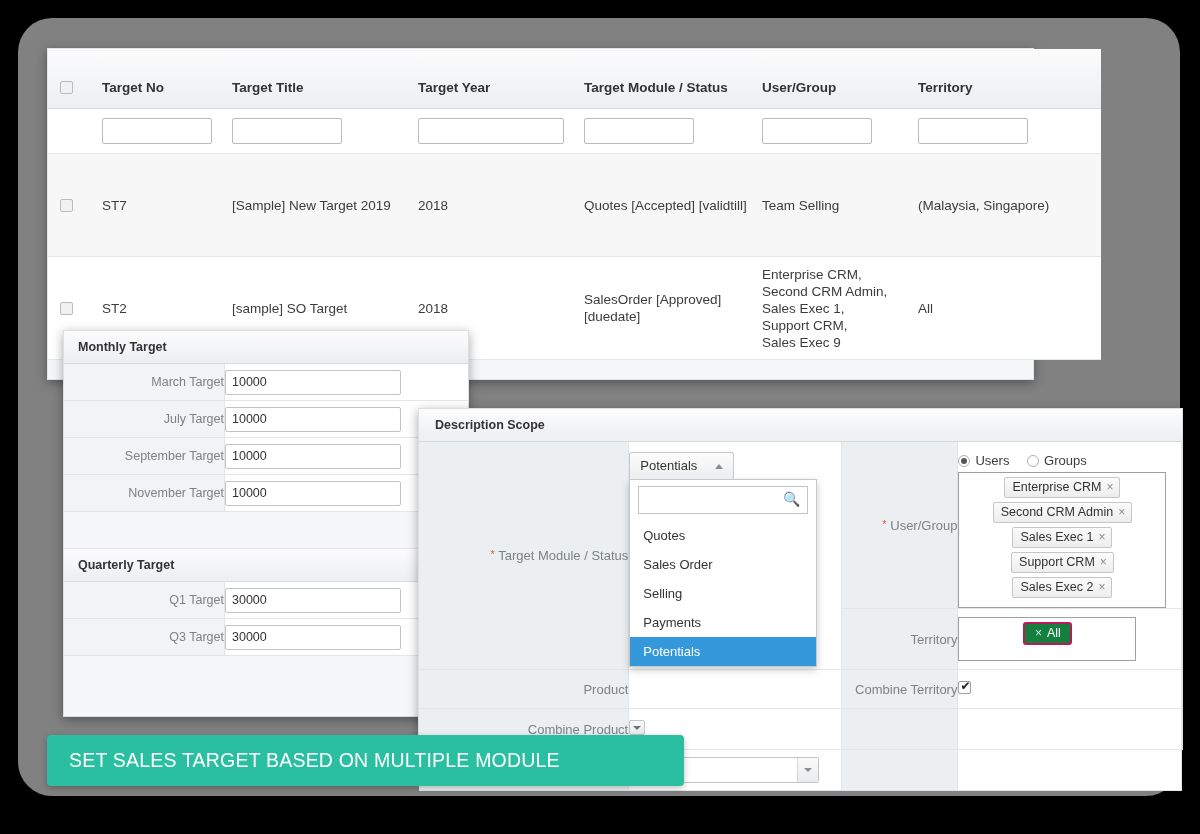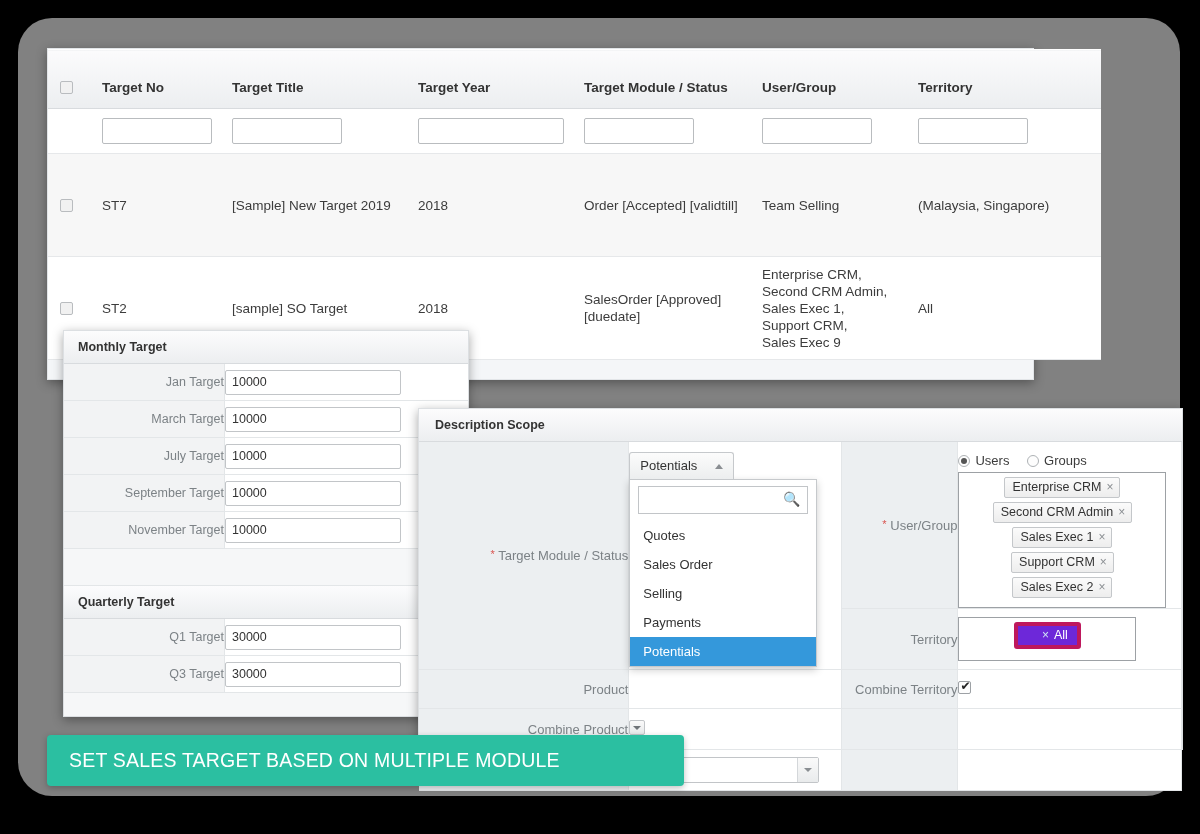--- a/index.html
+++ b/index.html
@@ -364,26 +364,26 @@
     border: 1px solid #c4c7ca;
     border-radius: 2px;
     font-size: 12.5px;
     color: #333;
     padding: 2px 6px 3px 7px;
     margin-bottom: 4px;
   }
   .token .x { color: #8b8f93; margin-left: 5px; font-size: 12px; }
   .token-blue {
     display: inline-block;
-    background: #6d28d9;
-    border: 4px solid #be185d;
+    background: #15803d;
+    border: 2px solid #be185d;
     border-radius: 3px;
     color: #ffffff;
     font-size: 12.5px;
-    padding: 2px 9px 3px 24px;
+    padding: 2px 9px 3px 10px;
   }
   .token-blue .x { color: #cfe6f6; margin-right: 5px; font-size: 12px; }
 
   .chk {
     display: inline-block;
     width: 13px; height: 13px;
     border: 1px solid #9da1a5;
     border-radius: 2px;
     background: #fdfdfd;
     position: relative;
@@ -460,21 +460,21 @@
         </td>
       </tr>
 
       <tr class="data-row alt">
         <td class="col-cb">
           <span class="cb"></span>
         </td>
         <td class="col-no">ST7</td>
         <td class="col-title">[Sample] New Target 2019</td>
         <td class="col-year">2018</td>
-        <td class="col-mod" style="white-space:pre-line">Order [Accepted] [validtill]</td>
+        <td class="col-mod" style="white-space:pre-line">Quotes [Accepted] [validtill]</td>
         <td class="col-user" style="white-space:pre-line">Team Selling</td>
         <td class="col-terr">(Malaysia, Singapore)</td>
       </tr>
 
       <tr class="data-row">
         <td class="col-cb">
           <span class="cb"></span>
         </td>
         <td class="col-no">ST2</td>
         <td class="col-title">[sample] SO Target</td>
@@ -488,26 +488,20 @@
         <td class="col-terr">All</td>
       </tr>
     </tbody>
   </table>
 </div>
 
 <div class="card" id="target-card">
   <div class="block-header">Monthly Target</div>
   <table class="form-table">
     <tbody>
-      <tr>
-        <td class="flabel">Jan Target</td>
-        <td class="fvalue">
-          <input class="txt-input" value="10000" style="">
-        </td>
-      </tr>
       <tr>
         <td class="flabel">March Target</td>
         <td class="fvalue">
           <input class="txt-input" value="10000" style="">
         </td>
       </tr>
       <tr>
         <td class="flabel">July Target</td>
         <td class="fvalue">
           <input class="txt-input" value="10000" style="">

